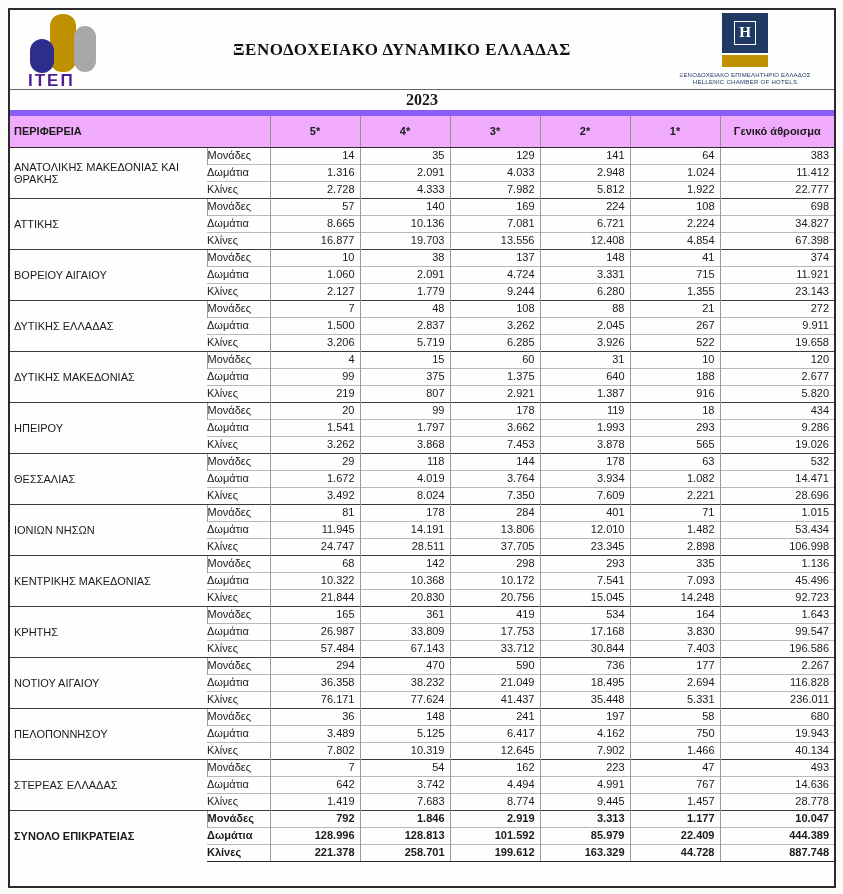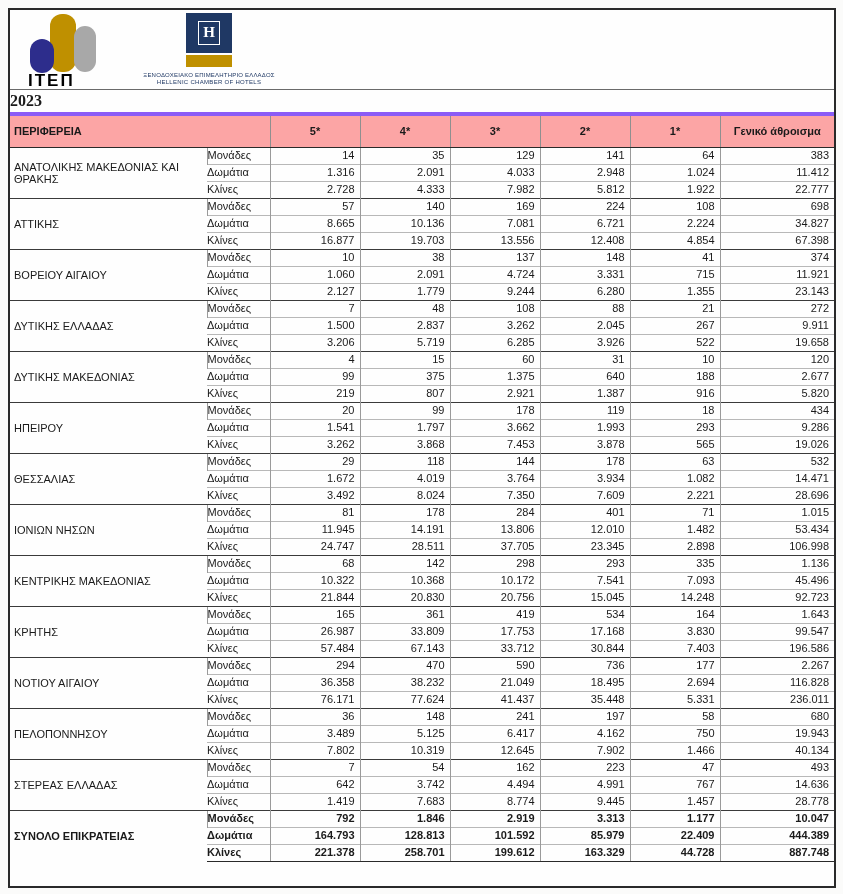--- a/index.html
+++ b/index.html
@@ -42,36 +42,36 @@
     display: flex; align-items: center; justify-content: center;
     font-size: 15px; font-weight: bold; font-family: "Liberation Serif", serif;
   }
   .chamber-bar { width: 46px; height: 12px; margin-top: 2px; }
   .chamber-text { margin-top: 5px; text-align: center; line-height: 1.25; }
   .chamber-line1 { font-size: 6px; letter-spacing: .2px; }
   .chamber-line2 { font-size: 6px; letter-spacing: .3px; }
 
   
   .year-band {
-    height: 26px; border-bottom: 4px solid #8b5cf6;
-    display: flex; align-items: center; 
+    height: 26px; border-bottom: 6px solid #8b5cf6;
+    display: flex; align-items: center; justify-content: center;
   }
   .year-text { font-family: "Liberation Serif", serif; font-size: 16px; font-weight: bold; }
 
   
   .table-wrap { flex: 1; overflow: hidden; }
   table { width: 100%; border-collapse: collapse; table-layout: fixed; font-size: 11px; }
   col.c-region { width: 197px; }
   col.c-metric { width: 63px; }
   col.c-star   { width: 90px; }
   col.c-grand  { width: auto; }
 
   thead th {
     height: 31px; border-bottom: 1.5px solid #2a2a2a;
-    font-size: 11px; font-weight: bold; background: #fca5a5;
+    font-size: 11px; font-weight: bold; background: #f0abfc;
   }
   thead th.h-region { text-align: left; padding-left: 4px; }
   thead th + th { border-left: 1px solid #8f8f8f; }
 
   tbody td { height: 17px; line-height: 15px; border-left: 1px solid #9a9a9a; }
   tbody td:first-child { border-left: none; }
   tbody td { border-top: 1px solid #b8b8b8; }
   tbody tr.group-start td { border-top: 1.2px solid #3a3a3a; }
   tbody tr:first-child td { border-top: none; }
 
@@ -93,21 +93,24 @@
 <body>
 
 <div class="page">
   <div class="frame">
 
     <div class="header-band">
       <div class="itep-logo">
         <div class="bar bar-gold" style="background: rgb(191, 144, 0);"></div>
         <div class="bar bar-gray" style="background: rgb(168, 168, 168);"></div>
         <div class="bar bar-blue" style="background: rgb(45, 45, 140);"></div>
-        <div class="itep-word" style="color: #000000;">ΙΤΕΠ</div>
+        <div class="itep-word" style="color: #4c1d95;">ΙΤΕΠ</div>
+      </div>
+      <div class="title-wrap">
+        <div class="doc-title">ΞΕΝΟΔΟΧΕΙΑΚΟ ΔΥΝΑΜΙΚΟ ΕΛΛΑΔΑΣ</div>
       </div>
       <div class="chamber-logo">
         <div class="chamber-mark">
           <div class="chamber-square" style="background: rgb(31, 56, 100);">
             <div class="chamber-h">H</div>
           </div>
           <div class="chamber-bar" style="background: rgb(191, 144, 0);"></div>
         </div>
         <div class="chamber-text">
           <div class="chamber-line1" style="color: rgb(31, 56, 100);">ΞΕΝΟΔΟΧΕΙΑΚΟ ΕΠΙΜΕΛΗΤΗΡΙΟ ΕΛΛΑΔΟΣ</div>
@@ -513,21 +516,21 @@
               <td class="metric-cell">Μονάδες</td>
               <td class="value-cell">792</td>
               <td class="value-cell">1.846</td>
               <td class="value-cell">2.919</td>
               <td class="value-cell">3.313</td>
               <td class="value-cell">1.177</td>
               <td class="value-cell">10.047</td>
             </tr>
             <tr class="total-row">
               <td class="metric-cell">Δωμάτια</td>
-              <td class="value-cell">164.793</td>
+              <td class="value-cell">128.996</td>
               <td class="value-cell">128.813</td>
               <td class="value-cell">101.592</td>
               <td class="value-cell">85.979</td>
               <td class="value-cell">22.409</td>
               <td class="value-cell">444.389</td>
             </tr>
             <tr class="total-row last-body-row">
               <td class="metric-cell">Κλίνες</td>
               <td class="value-cell">221.378</td>
               <td class="value-cell">258.701</td>

